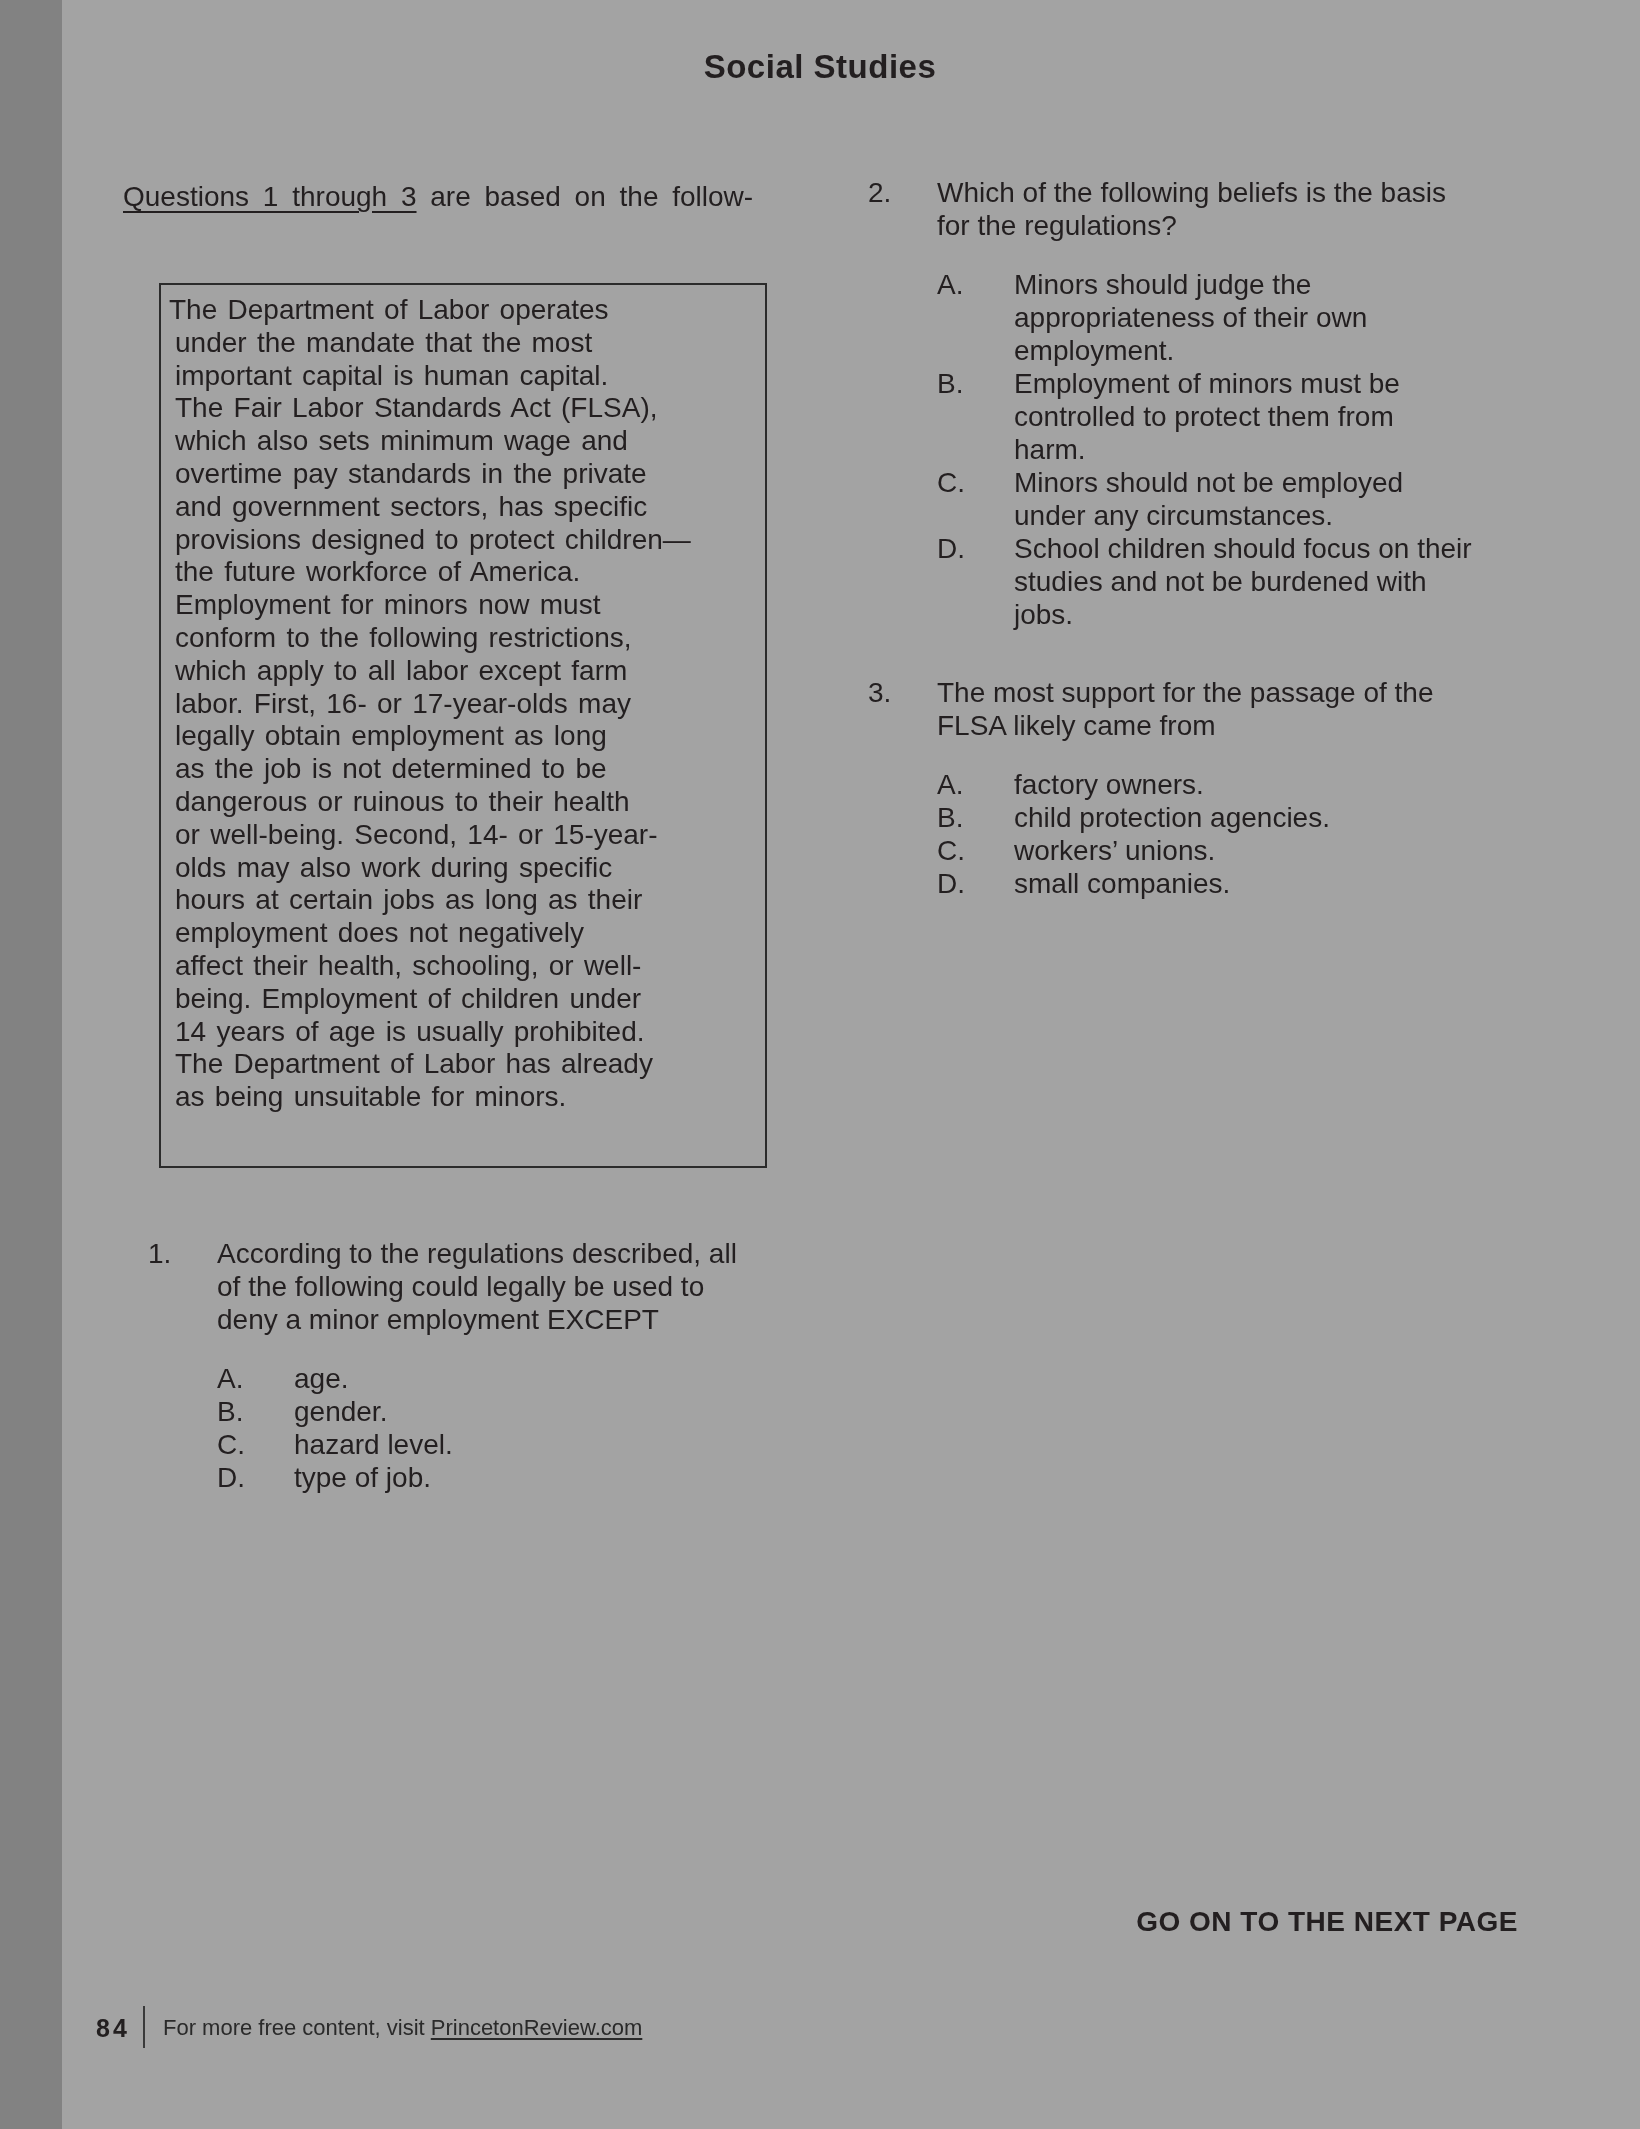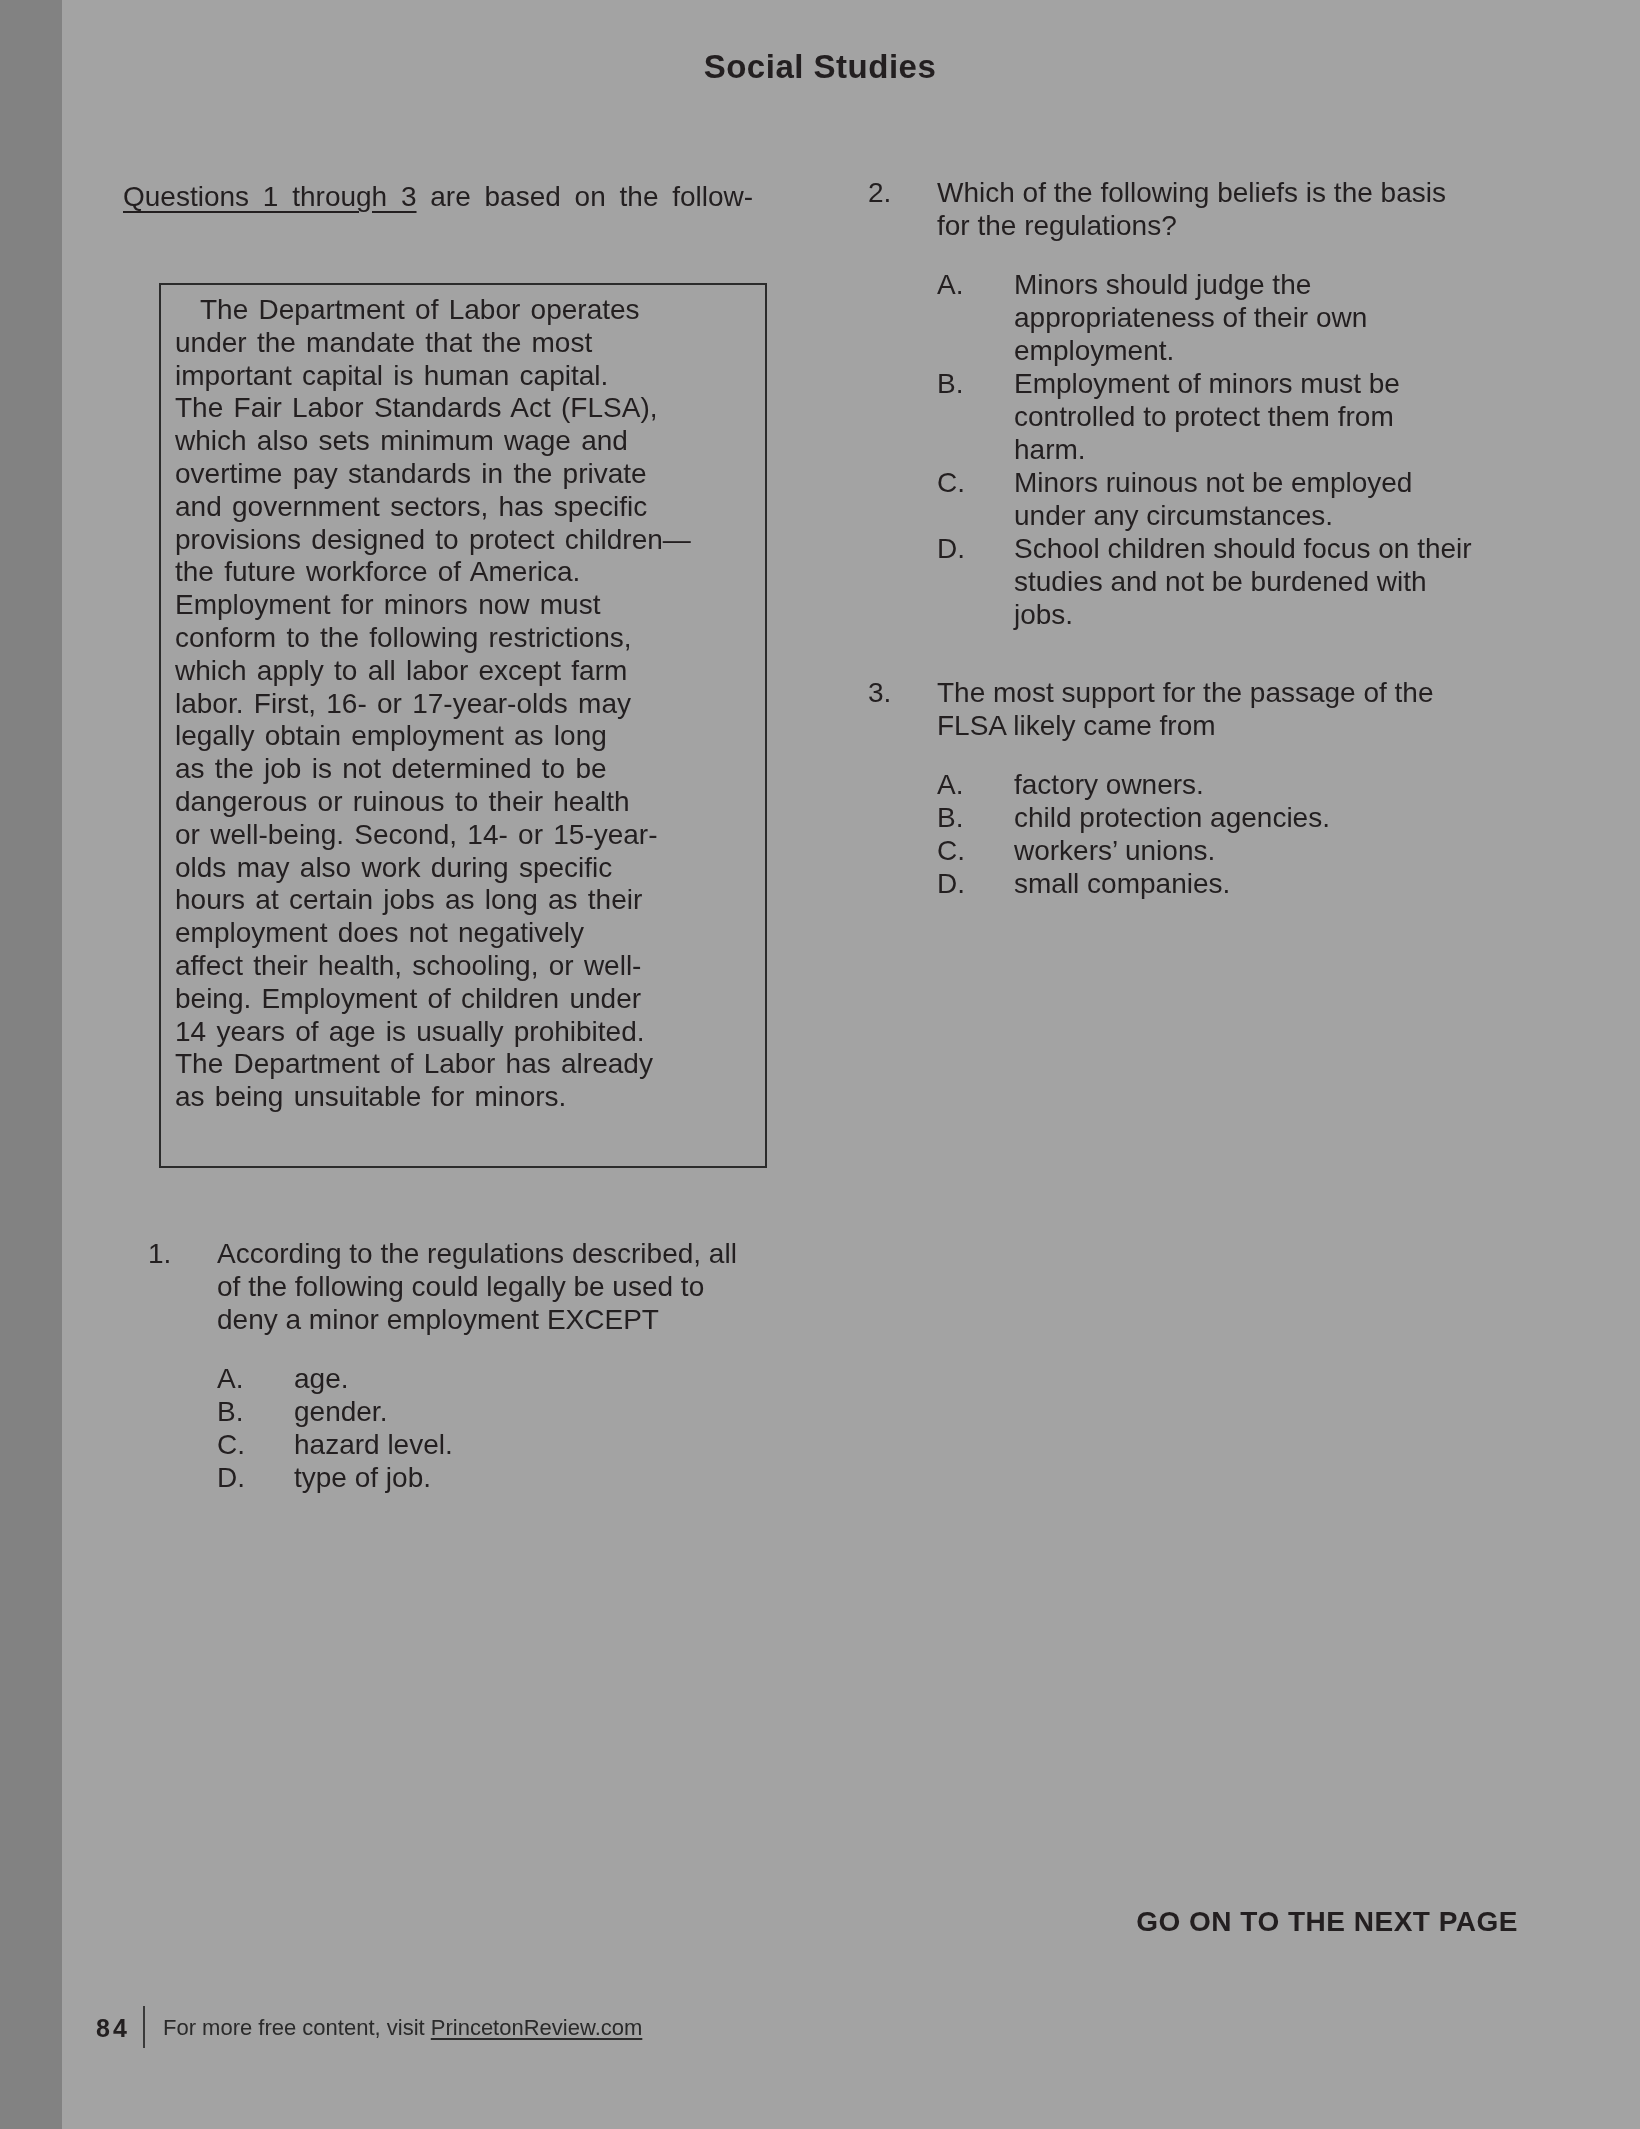--- a/index.html
+++ b/index.html
@@ -61,21 +61,21 @@
     border:2px solid #2b2b2b;
     padding:9px 8px 0 8px;
   }
   .passage .pl{
     line-height:32.8px;
     font-size:28px;
     padding-left:6px;
     word-spacing:2.5px;
     white-space:nowrap;
   }
-  .passage .pl0{padding-left:0;margin-left:31px;}
+  .passage .pl0{padding-left:0;}
   
   .question{position:absolute;}
   .qnum{
     position:absolute;
     left:0;top:0;
     line-height:33px;
     font-size:28px;
   }
   .qbody{margin-left:69px;}
   .spacer{height:26px;}
@@ -223,21 +223,21 @@
           <span class="letter">B.</span>
           <div>
             <div class="line">Employment of minors must be</div>
             <div class="line">controlled to protect them from</div>
             <div class="line">harm.</div>
           </div>
         </div>
         <div class="opt">
           <span class="letter">C.</span>
           <div>
-            <div class="line">Minors ruinous not be employed</div>
+            <div class="line">Minors should not be employed</div>
             <div class="line">under any circumstances.</div>
           </div>
         </div>
         <div class="opt">
           <span class="letter">D.</span>
           <div>
             <div class="line">School children should focus on their</div>
             <div class="line">studies and not be burdened with</div>
             <div class="line">jobs.</div>
           </div>

